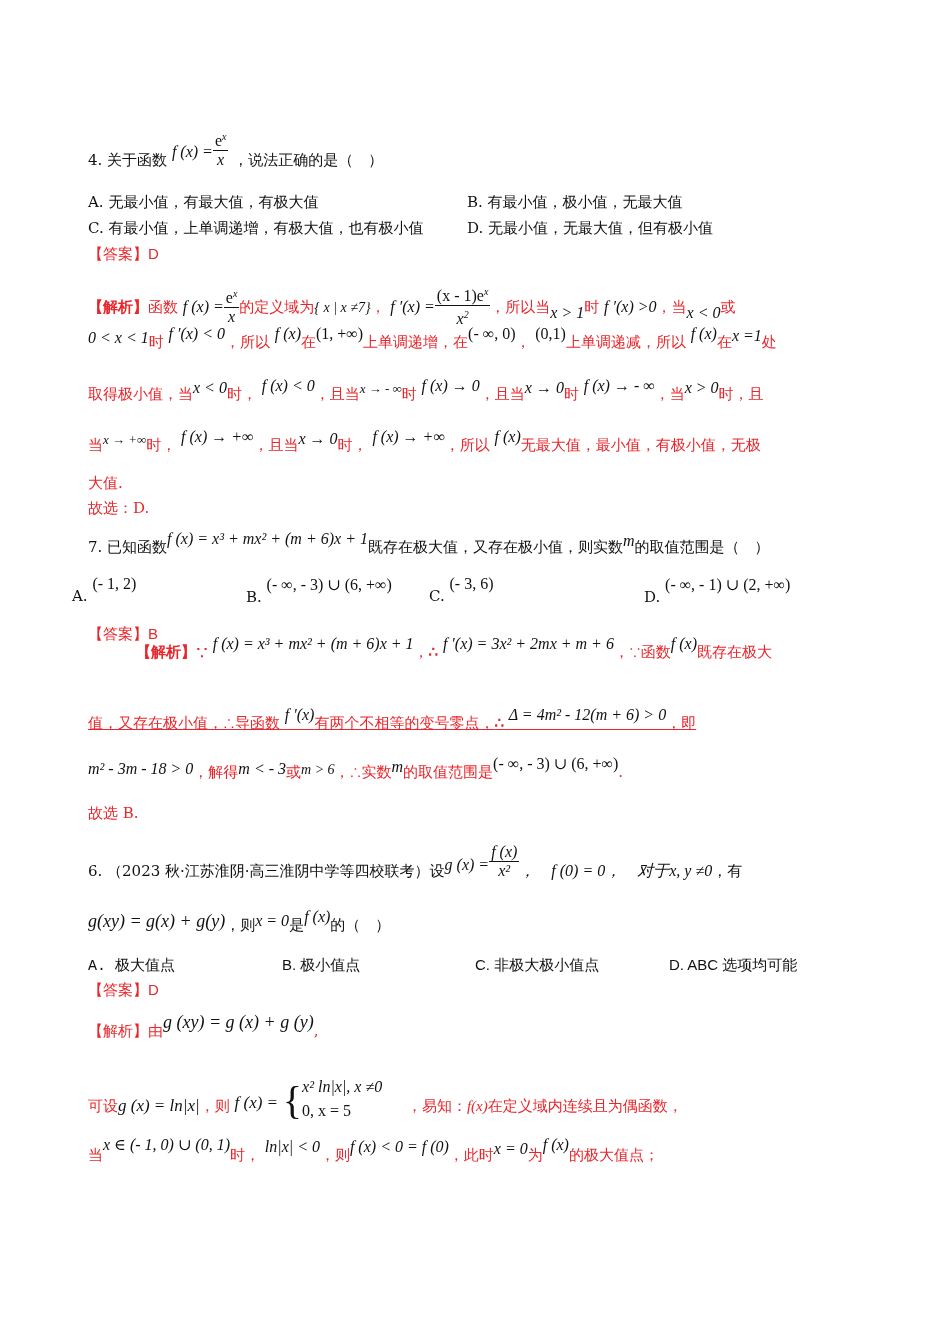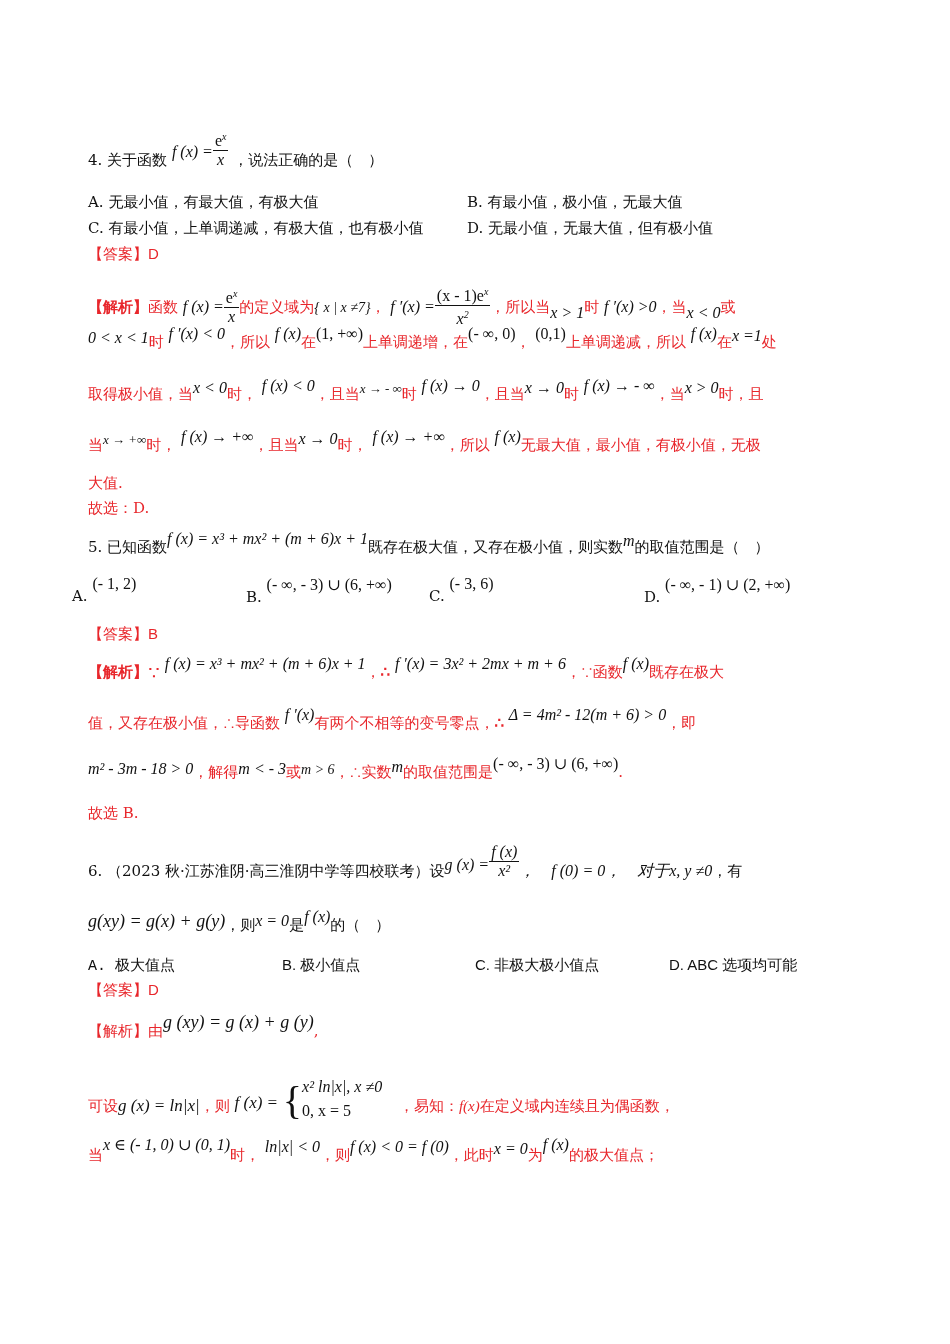--- a/index.html
+++ b/index.html
@@ -26,21 +26,21 @@
 <body>
 
 <div class="line" style="top:140px;">
   <span>4. 关于函数</span>
   <span class="m sup" style="top:-8px">f (x) =</span><span class="frac" style="position:relative; top:-12px;"><span class="num" style="border-bottom:1px solid #111;"><span class="mu">e</span><sup class="m" style="font-size:10px">x</sup></span><span class="den">x</span></span>
   <span>，说法正确的是（　）</span>
 </div>
 
 <div class="opt" style="left:88px; top:193px;"><span>A.</span>&nbsp;<span>无最小值，有最大值，有极大值</span></div>
 <div class="opt" style="left:467px; top:193px;"><span>B.</span>&nbsp;<span>有最小值，极小值，无最大值</span></div>
-<div class="opt" style="left:88px; top:219px;"><span>C.</span>&nbsp;<span>有最小值，上单调递减，有极大值，也有极小值</span></div>
+<div class="opt" style="left:88px; top:219px;"><span>C.</span>&nbsp;<span>有最小值，上单调递增，有极大值，也有极小值</span></div>
 <div class="opt" style="left:467px; top:219px;"><span>D.</span>&nbsp;<span>无最小值，无最大值，但有极小值</span></div>
 
 <div class="line red" style="top:244px;">
   <span>【答案】</span><span style="font-family:'Liberation Sans',sans-serif">D</span>
 </div>
 
 <div class="line red" style="top:285px;">
   <span class="bold">【解析】</span><span>函数</span>
   <span class="m">f (x) =</span><span class="frac" style="position:relative; top:-2px;"><span class="num"><span class="mu">e</span><sup class="m" style="font-size:10px">x</sup></span><span class="den">x</span></span><span>的定义域为</span><span class="m" style="font-size:14px">{ x | x ≠7}</span><span>，</span>
   <span class="m">f ′(x) =</span><span class="frac" style="position:relative; top:-2px;"><span class="num"><span class="mu">(x - 1)e</span><sup class="m" style="font-size:10px">x</sup></span><span class="den"><span>x</span><sup style="font-size:10px">2</sup></span></span><span>，所以当</span><span class="m sub">x &gt; 1</span><span>时</span>
@@ -66,39 +66,39 @@
   <span>当</span><span class="m sup" style="top:-6px; font-size:13px">x → +∞</span><span>时，</span>
   <span class="m sup" style="top:-8px">f (x) → +∞</span><span>，且当</span><span class="m sup" style="top:-6px">x → 0</span><span>时，</span>
   <span class="m sup" style="top:-8px">f (x) → +∞</span><span>，所以</span>
   <span class="m sup" style="top:-8px">f (x)</span><span>无最大值，最小值，有极小值，无极</span>
 </div>
 
 <div class="line red" style="top:473px;">大值.</div>
 <div class="line red" style="top:498px;">故选：D.</div>
 
 <div class="line" style="top:537px;">
-  <span>5. 已知函数</span><span class="m sup" style="top:-8px">f (x) = x³ + mx² + (m + 6)x + 1</span><span>既存在极大值，又存在极小值，则实数</span><span class="m sup" style="top:-6px">m</span><span>的取值范围是（　）</span>
+  <span>7. 已知函数</span><span class="m sup" style="top:-8px">f (x) = x³ + mx² + (m + 6)x + 1</span><span>既存在极大值，又存在极小值，则实数</span><span class="m sup" style="top:-6px">m</span><span>的取值范围是（　）</span>
 </div>
 
 <div class="opt" style="left:72px; top:587px;"><span>A.</span>&nbsp;<span class="mu sup" style="top:-12px; position:relative">(- 1, 2)</span></div>
 <div class="opt" style="left:246px; top:587px;"><span>B.</span>&nbsp;<span class="mu sup" style="top:-12px; position:relative">(- ∞, - 3) ∪ (6, +∞)</span></div>
 <div class="opt" style="left:429px; top:587px;"><span>C.</span>&nbsp;<span class="mu sup" style="top:-12px; position:relative">(- 3, 6)</span></div>
 <div class="opt" style="left:644px; top:587px;"><span>D.</span>&nbsp;<span class="mu sup" style="top:-12px; position:relative">(- ∞, - 1) ∪ (2, +∞)</span></div>
 
 <div class="line red" style="top:624px;">
   <span>【答案】</span><span style="font-family:'Liberation Sans',sans-serif">B</span>
 </div>
 
-<div class="line red" style="top:662px;">
+<div class="line red" style="top:642px;margin-left:48px;">
   <span class="bold">【解析】</span><span class="bold">∵</span>
   <span class="m sup" style="top:-8px">f (x) = x³ + mx² + (m + 6)x + 1</span><span>，</span><span class="bold">∴</span>
   <span class="m sup" style="top:-8px">f ′(x) = 3x² + 2mx + m + 6</span><span>，</span><span>∵函数</span><span class="m sup" style="top:-8px">f (x)</span><span>既存在极大</span>
 </div>
 
-<div class="line red" style="top:713px;">
+<div class="line red" style="top:713px;text-decoration:underline;">
   <span>值，又存在极小值，</span><span>∴导函数</span>
   <span class="m sup" style="top:-8px">f ′(x)</span><span>有两个不相等的变号零点，</span><span class="bold">∴</span>
   <span class="m sup" style="top:-8px">Δ = 4m² - 12(m + 6) &gt; 0</span><span>，即</span>
 </div>
 
 <div class="line red" style="top:762px;">
   <span class="m" style="position:relative; top:-3px">m² - 3m - 18 &gt; 0</span><span>，解得</span><span class="m" style="position:relative; top:-3px">m &lt; - 3</span><span>或</span><span class="m" style="position:relative; top:-3px; font-size:14px">m &gt; 6</span><span>，</span><span>∴实数</span><span class="m sup" style="top:-5px">m</span><span>的取值范围是</span><span class="mu sup" style="top:-8px">(- ∞, - 3) ∪ (6, +∞)</span><span>.</span>
 </div>
 
 <div class="line red" style="top:803px;">故选 B.</div>
@@ -121,19 +121,19 @@
 </div>
 
 <div class="line red" style="top:1020px;">
   <span>【解析】</span><span>由</span><span class="m sup" style="top:-8px; font-size:18px">g (xy) = g (x) + g (y)</span><span>,</span>
 </div>
 
 <div class="line red" style="top:1083px;">
   <span>可设</span><span class="m" style="font-size:17px">g (x) = ln|x|</span><span>，则</span>
   <span class="m" style="font-size:17px; position:relative; top:-3px">f (x) =</span>
   <span class="brace" style="font-size:40px; line-height:40px; position:relative; top:-6px; color:#111;">{</span><span class="pw" style="position:relative; top:-8px"><span style="display:block" class="m">x² ln|x|, x ≠0</span><span style="display:block" class="mu">0, x = 5</span></span>
-  <span style="margin-left:12px">，易知：</span><span class="m" style="color:#e8262b; font-size:15px">f(x)</span><span>在定义域内连续且为偶函数，</span>
+  <span style="margin-left:20px">，易知：</span><span class="m" style="color:#e8262b; font-size:15px">f(x)</span><span>在定义域内连续且为偶函数，</span>
 </div>
 
 <div class="line red" style="top:1145px;">
   <span>当</span><span class="m sup" style="top:-10px">x ∈ (- 1, 0) ∪ (0, 1)</span><span>时，</span>
   <span class="m sup" style="top:-8px">ln|x| &lt; 0</span><span>，则</span><span class="m sup" style="top:-8px">f (x) &lt; 0 = f (0)</span><span>，此时</span><span class="m sup" style="top:-6px">x = 0</span><span>为</span><span class="m sup" style="top:-10px">f (x)</span><span>的极大值点；</span>
 </div>
 
 </body></html>

